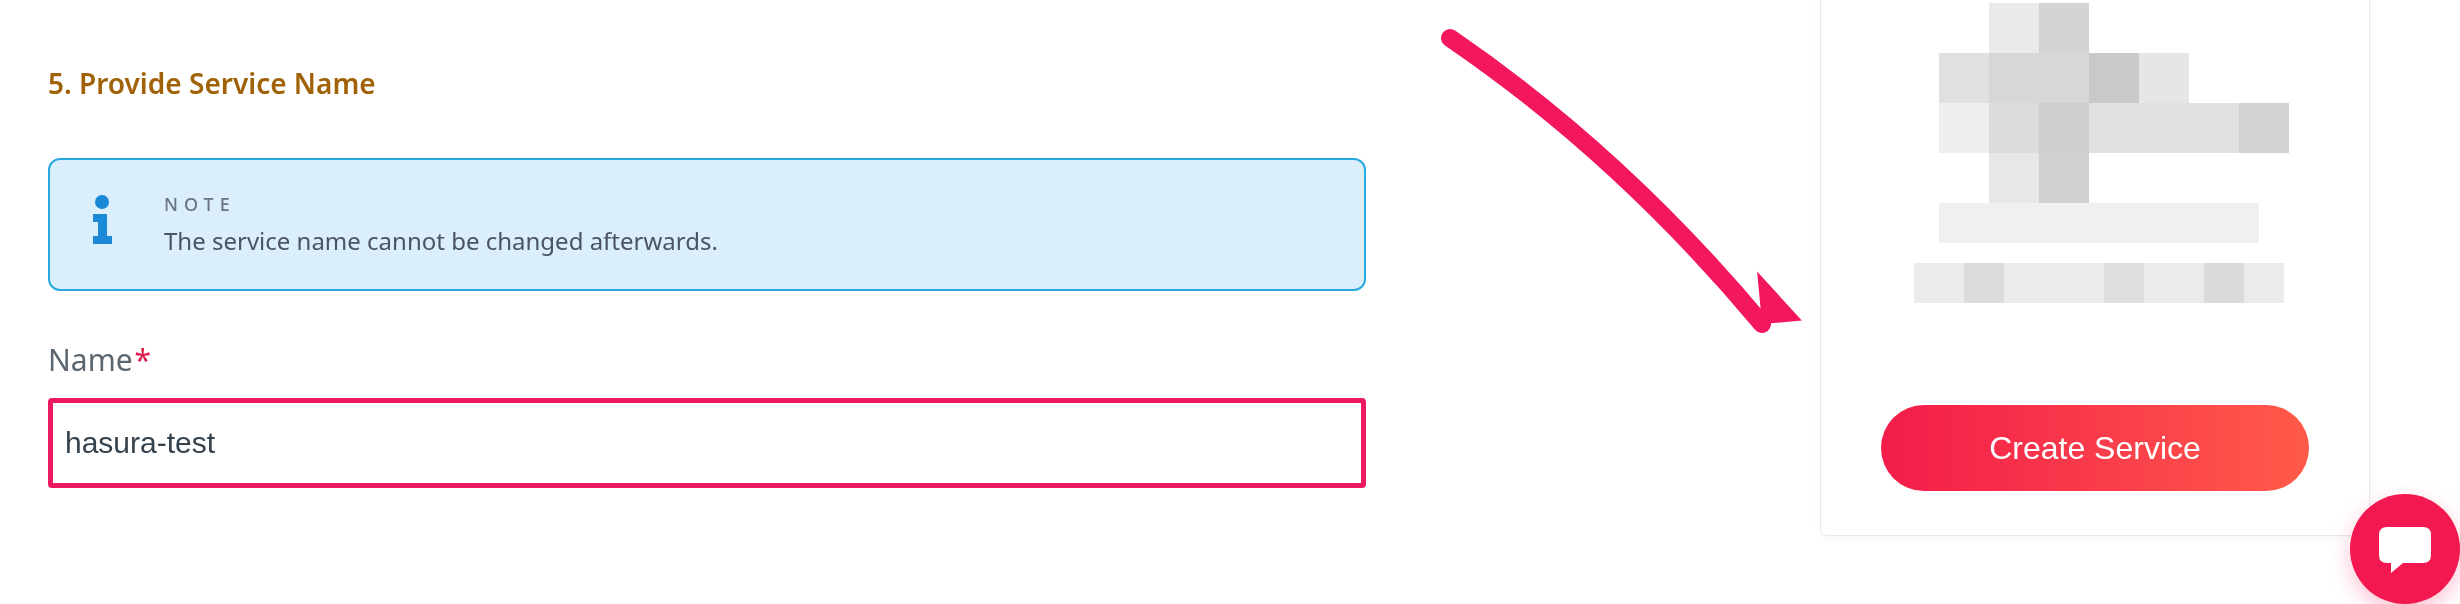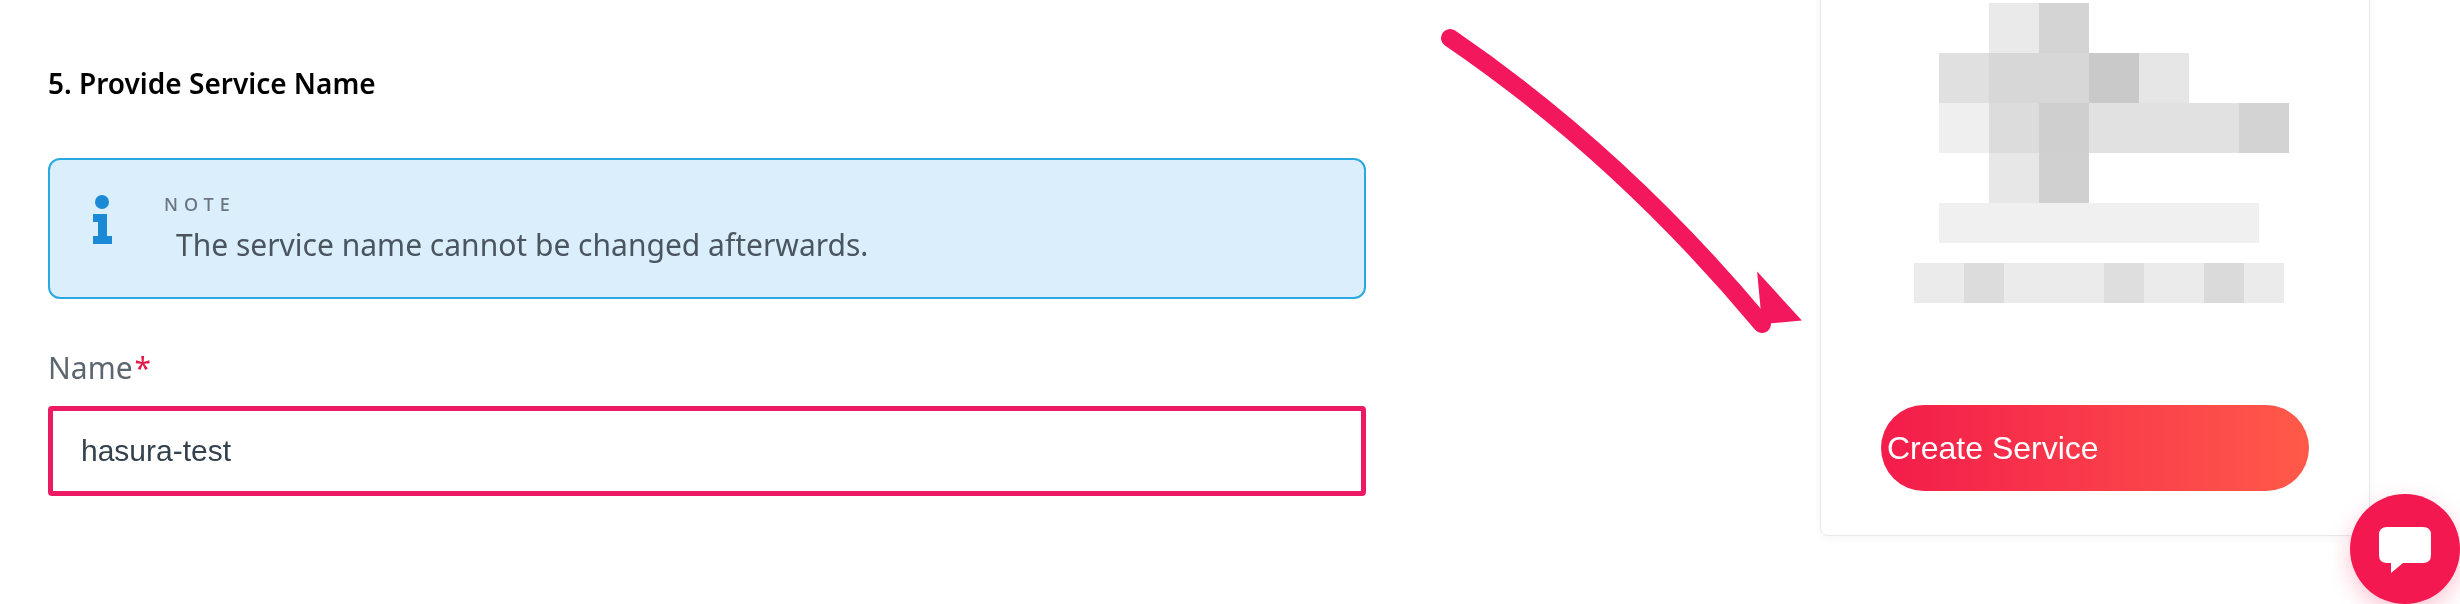--- a/index.html
+++ b/index.html
@@ -2,39 +2,39 @@
 <html><head>
 <meta charset="utf-8">
 <style>
   * { box-sizing: border-box; }
   body { margin: 0; font-family: system-ui, -apple-system, "Segoe UI", Roboto, Helvetica, Arial, sans-serif; color: #2f3a45; background: #fff; }
 
   .page { position: relative; width: 2460px; height: 604px; overflow: hidden; }
 
   .form-area { position: absolute; left: 48px; top: 64px; width: 1320px; }
 
-  .step-heading { font-size: 28px; font-weight: 600; color: #000000; }
+  .step-heading { font-size: 28px; font-weight: 600; color: #a16207; }
 
   .note-box { margin-top: 56px; width: 1318px; border: 2px solid #2aa9e0; background: #dbeefc; border-radius: 12px; padding: 32px 30px; display: flex; align-items: flex-start; gap: 40px; }
   .note-icon { width: 44px; display:flex; justify-content:center; padding-top:2px; }
   .note-content { flex: 1; }
   .note-label { font-size: 18px; font-weight: 500; color: #6a7580; letter-spacing: 6px; text-transform: uppercase; }
-  .note-text { margin-top: 8px; font-size: 30px; color: #4a5560; margin-left: 12px; }
+  .note-text { margin-top: 8px; font-size: 24px; color: #4a5560; }
 
   .field-label { margin-top: 48px; font-size: 30px; color: #5b6670; display: flex; align-items: center; gap: 2px; }
   .req { color: #e21949; }
 
-  .name-input { margin-top: 18px; width: 1318px; height: 90px; border: 5px solid #ec1963; border-radius: 4px; font-size: 30px; color: #34424e; padding: 0 28px; background: #fff; outline: none; }
+  .name-input { margin-top: 18px; width: 1318px; height: 90px; border: 5px solid #ec1963; border-radius: 4px; font-size: 30px; color: #34424e; padding: 0 12px; background: #fff; outline: none; }
 
   
   .right-card { position: absolute; right: 90px; top: -18px; width: 550px; height: 554px; background: #fff; border: 1px solid #e6e9ed; border-radius: 8px; box-shadow: 0 2px 10px rgba(0,0,0,0.04); }
   .pix-area { position: absolute; left: 48px; top: 20px; width: 460px; height: 320px; }
   .pix { position: absolute; background: #e3e3e3; }
 
-  .create-btn { position: absolute; left: 60px; right: 60px; bottom: 44px; height: 86px; border: none; border-radius: 44px; font-size: 32px; font-weight: 500; color: #fff; cursor: pointer; background: linear-gradient(90deg, #f31c4b 0%, #ff5a49 100%); display: flex; align-items: center; justify-content: flex-start; }
+  .create-btn { position: absolute; left: 60px; right: 60px; bottom: 44px; height: 86px; border: none; border-radius: 44px; font-size: 32px; font-weight: 500; color: #fff; cursor: pointer; background: linear-gradient(90deg, #f31c4b 0%, #ff5a49 100%); display: flex; align-items: center; justify-content: center; }
 
   
   .arrow-overlay { position: absolute; left: 1390px; top: 4px; pointer-events: none; }
 
   
   .chat-bubble { position: absolute; right: 0; bottom: 0; width: 110px; height: 110px; border-radius: 50%; background: #f41850; display: flex; align-items: center; justify-content: center; box-shadow: 0 8px 22px rgba(244,24,80,0.25); }
 </style>
 </head>
 <body>
 

